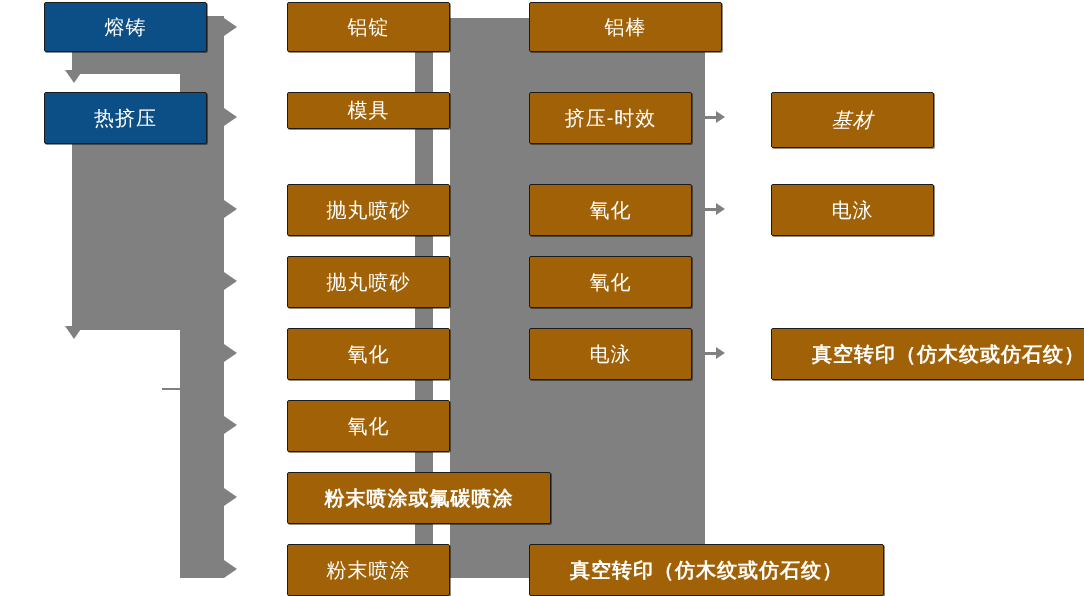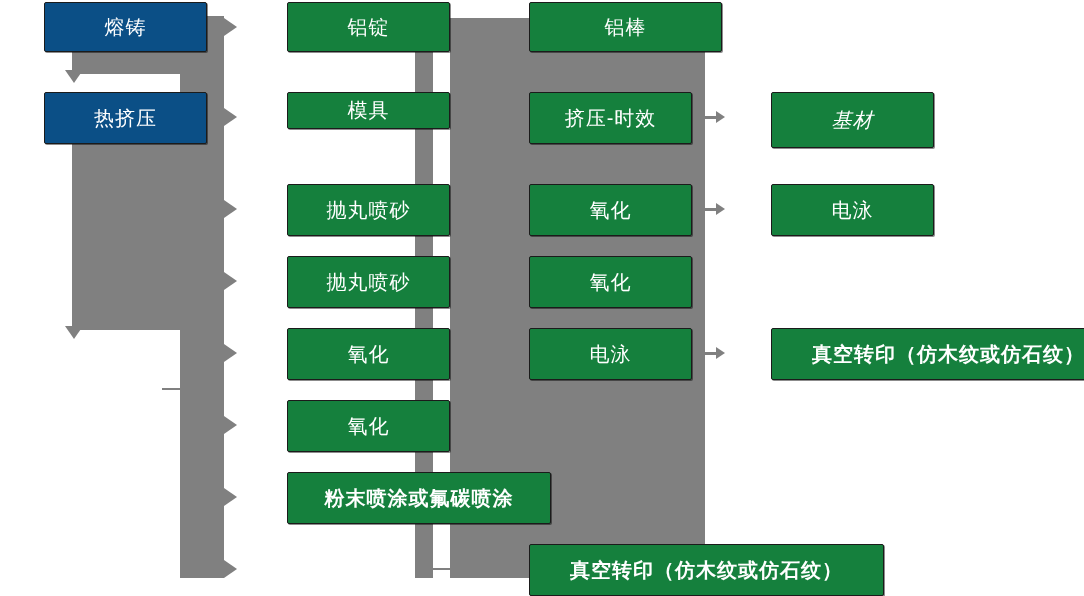--- a/index.html
+++ b/index.html
@@ -70,21 +70,21 @@
     border: 1px solid #1b1b1b;
     border-radius: 2px;
     box-shadow: 1px 1px 0 rgba(0,0,0,0.45);
     font-size: 20px;
     letter-spacing: 1px;
     white-space: nowrap;
     user-select: none;
     margin-left: 44px;
   }
   .node.dark  { background: #0b4f86; }
-  .node.light { background: #15803d; }
+  .node.light { background: #a16207; }
   .node.wide  { font-size: 20px; font-weight: bold; }
 </style>
 </head>
 <body>
 
 <div id="canvas">
 
   <div class="gray" style="left:72px; top:22px; width:110px; height:52px;"></div>
   <div class="gray-arrow-down" style="left:65px; top:70px;"></div>
 
@@ -159,20 +159,23 @@
   </div>
 
   <div class="node light" style="left:243px; top:400px; width:163px; height:52px;">
     <span>氧化</span>
   </div>
 
   <div class="node light wide" style="left:243px; top:472px; width:264px; height:52px;">
     <span>粉末喷涂或氟碳喷涂</span>
   </div>
 
+  <div class="node light" style="left:243px; top:544px; width:163px; height:52px;">
+    <span>粉末喷涂</span>
+  </div>
 
   <div class="node light" style="left:485px; top:2px; width:193px; height:50px;">
     <span>铝棒</span>
   </div>
 
   <div class="node light" style="left:485px; top:92px; width:163px; height:52px;">
     <span>挤压-时效</span>
   </div>
 
   <div class="node light" style="left:485px; top:184px; width:163px; height:52px;">

